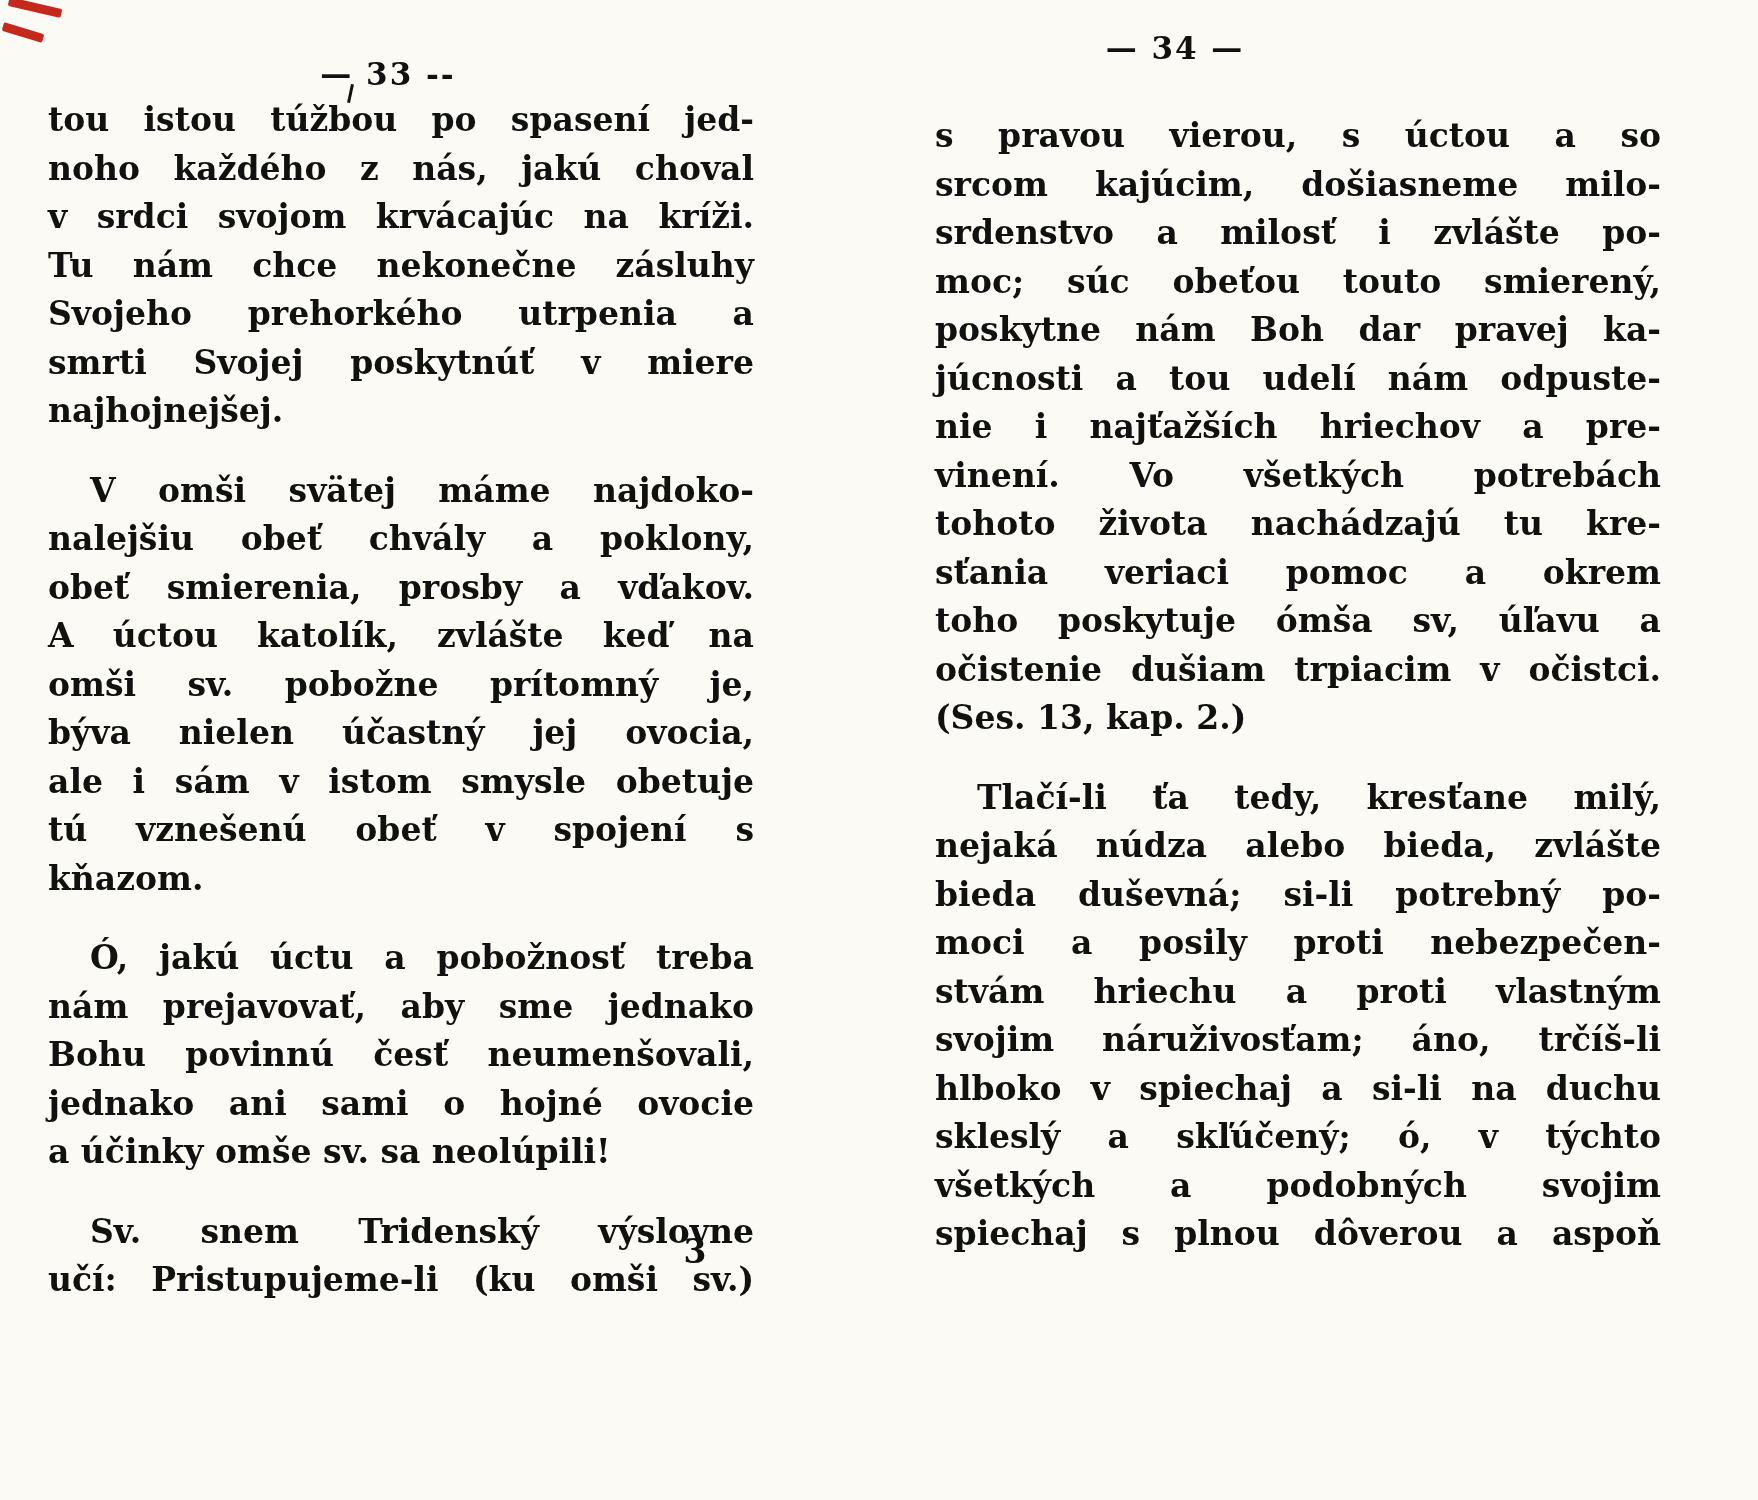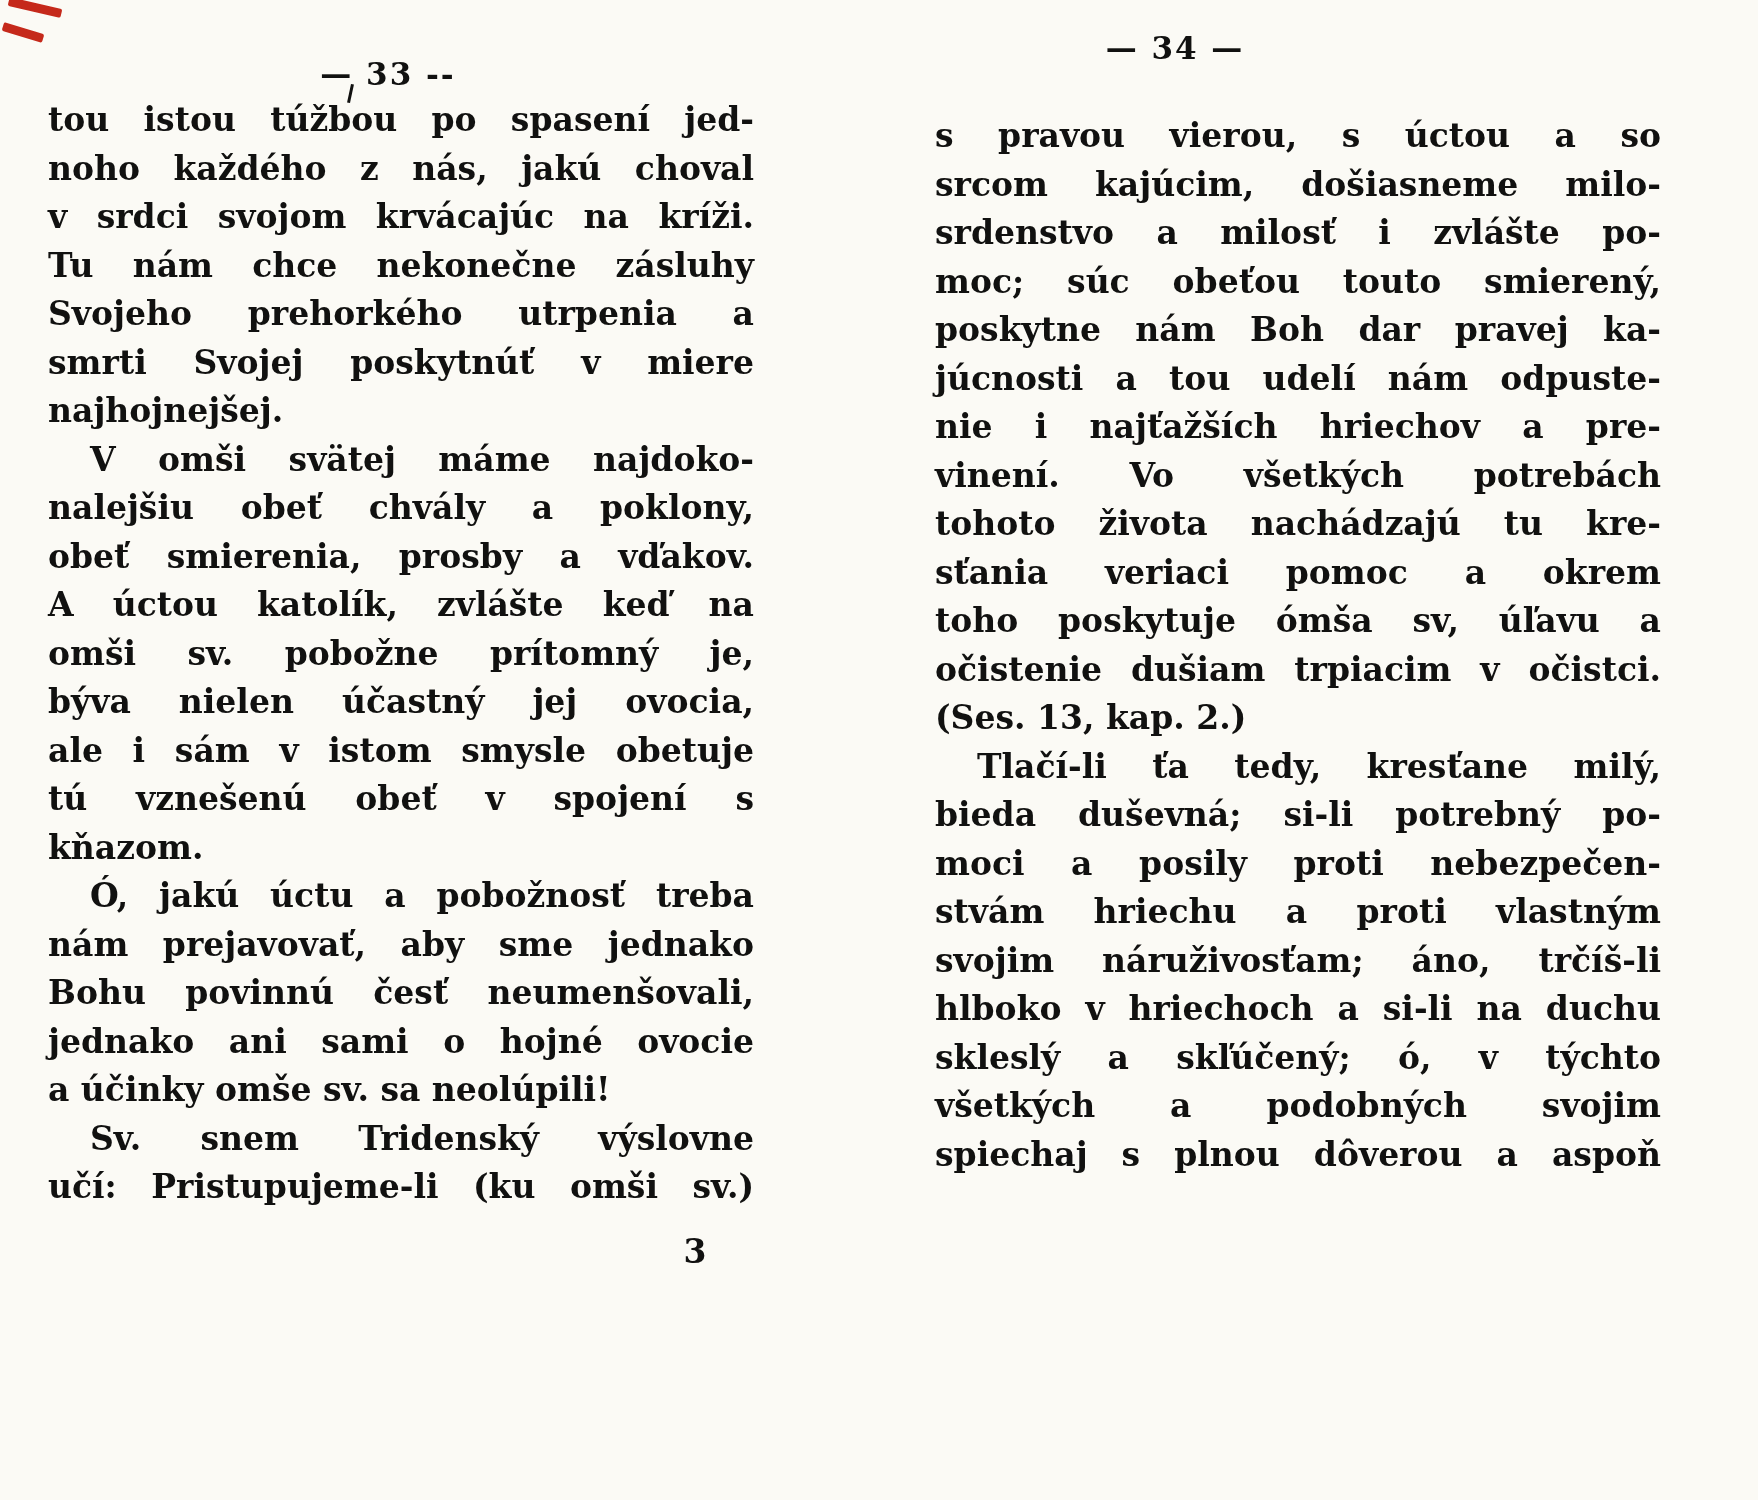--- a/index.html
+++ b/index.html
@@ -31,21 +31,21 @@
     font-size:33px;
     line-height:48.5px;
   }
   #col-left{top:96px;left:48px;width:706px;}
   #col-right{top:112px;left:935px;width:726px;}
   .line{
     text-align:justify;
     text-align-last:justify;
   }
   .line.last{text-align-last:left;}
-  .line.first{text-indent:42px;}
+  .line.first{text-indent:42px;margin-top:31px;}
   .signature{
     position:absolute;
     top:1232px;left:640px;width:110px;
     text-align:center;
     font-size:33px;
   }
   .red-mark{
     position:absolute;
     background:var(--red);
     border-radius:2px;
@@ -106,21 +106,22 @@
     <div class="line cont">poskytne nám Boh dar pravej ka-</div>
     <div class="line cont">júcnosti a tou udelí nám odpuste-</div>
     <div class="line cont">nie i najťažších hriechov a pre-</div>
     <div class="line cont">vinení. Vo všetkých potrebách</div>
     <div class="line cont">tohoto života nachádzajú tu kre-</div>
     <div class="line cont">sťania veriaci pomoc a okrem</div>
     <div class="line cont">toho poskytuje ómša sv, úľavu a</div>
     <div class="line cont">očistenie dušiam trpiacim v očistci.</div>
     <div class="line last">(Ses. 13, kap. 2.)</div>
     <div class="line first">Tlačí-li ťa tedy, kresťane milý,</div>
+    <div class="line cont">nejaká núdza alebo bieda, zvlášte</div>
     <div class="line cont">bieda duševná; si-li potrebný po-</div>
     <div class="line cont">moci a posily proti nebezpečen-</div>
     <div class="line cont">stvám hriechu a proti vlastným</div>
     <div class="line cont">svojim náruživosťam; áno, trčíš-li</div>
-    <div class="line cont">hlboko v hriechoch a si-li na duchu</div>
+    <div class="line cont">hlboko v spiechaj a si-li na duchu</div>
     <div class="line cont">skleslý a skľúčený; ó, v týchto</div>
     <div class="line cont">všetkých a podobných svojim</div>
     <div class="line cont">spiechaj s plnou dôverou a aspoň</div>
   </div>
 
 </body></html>

